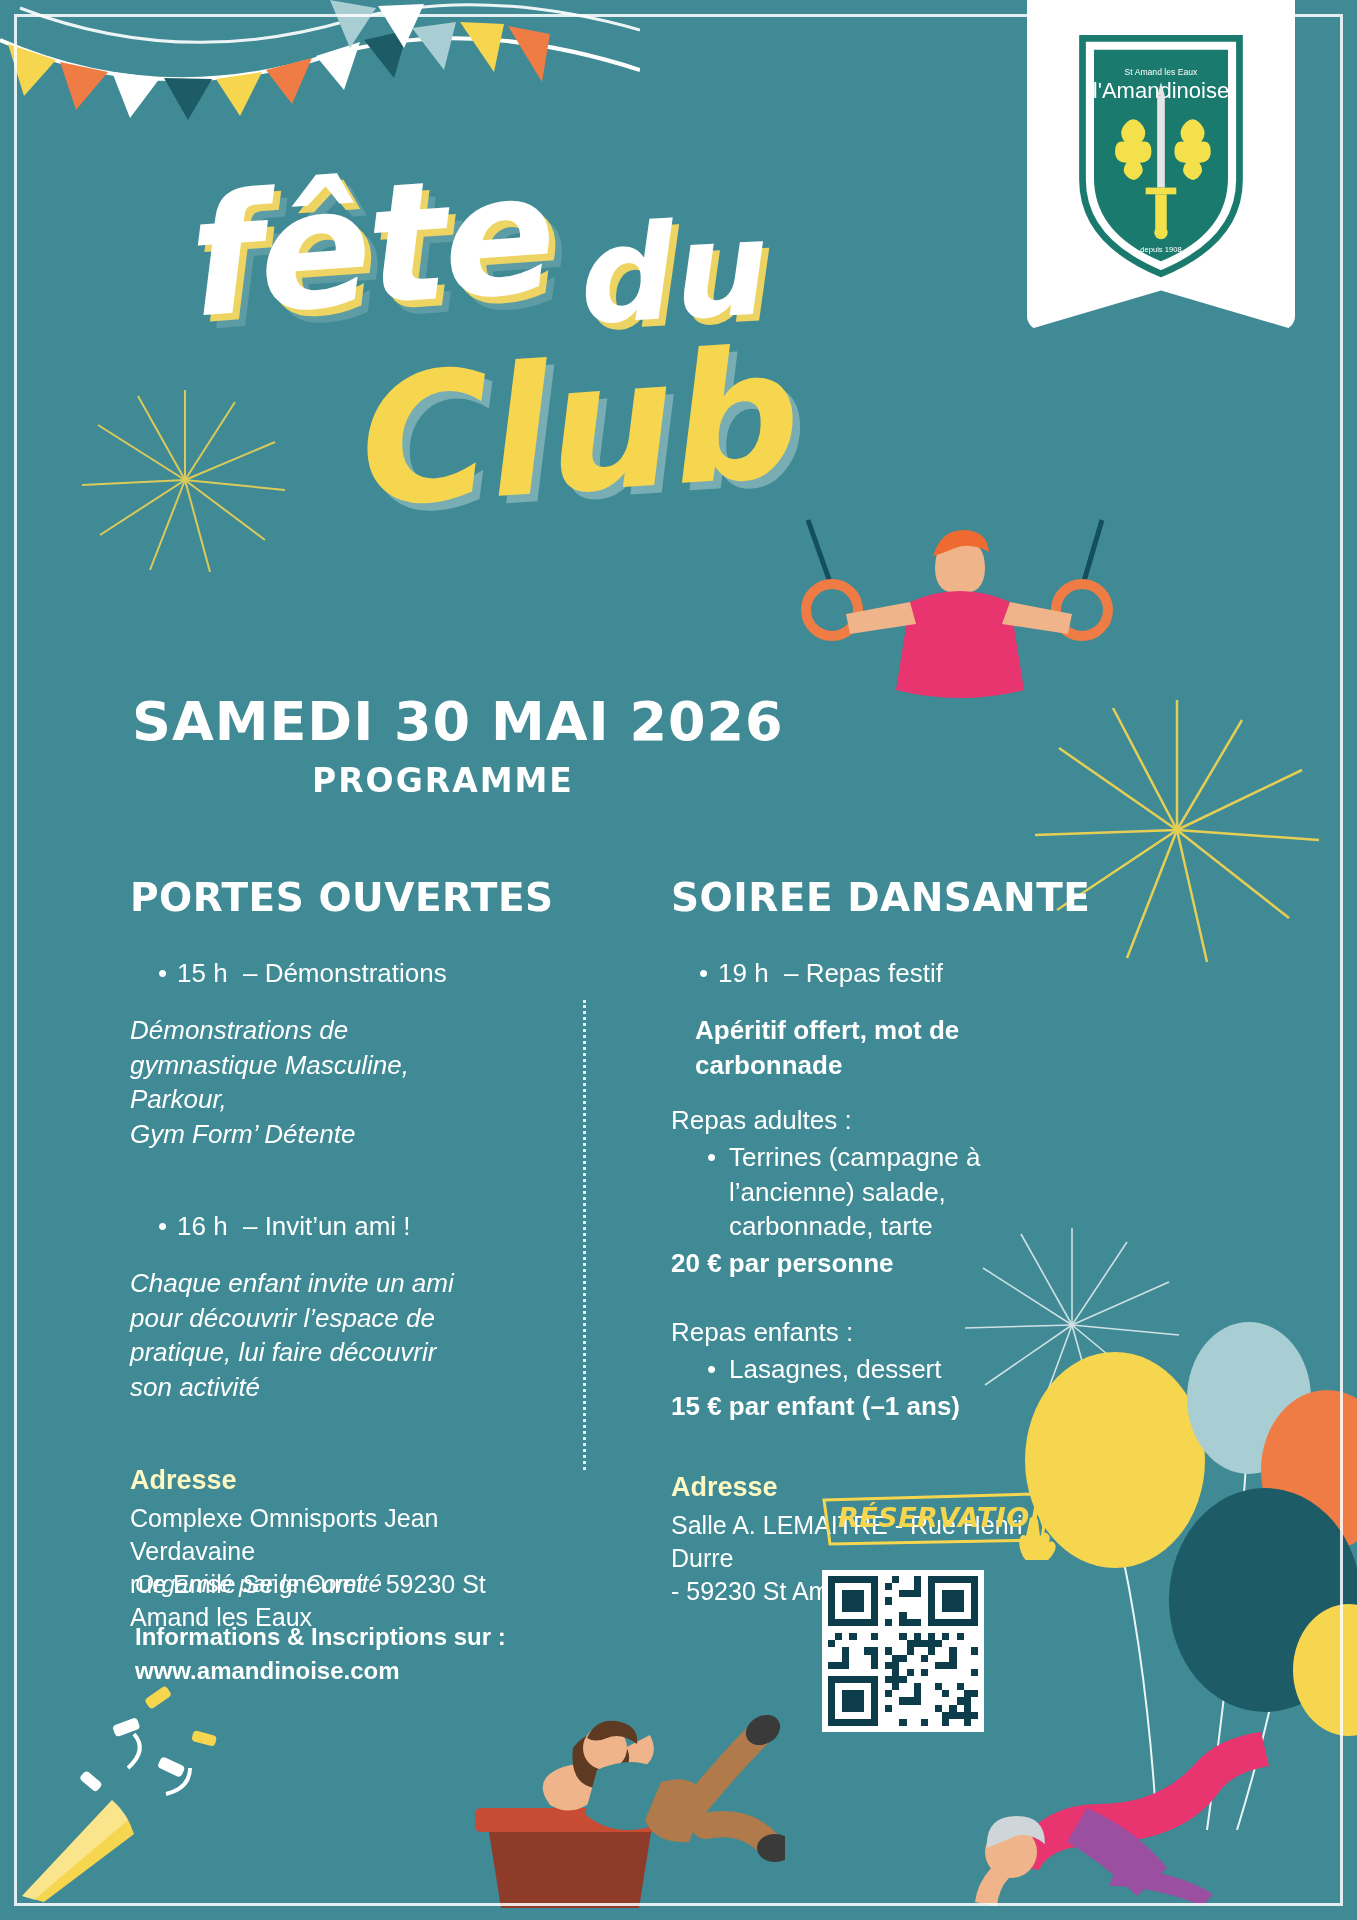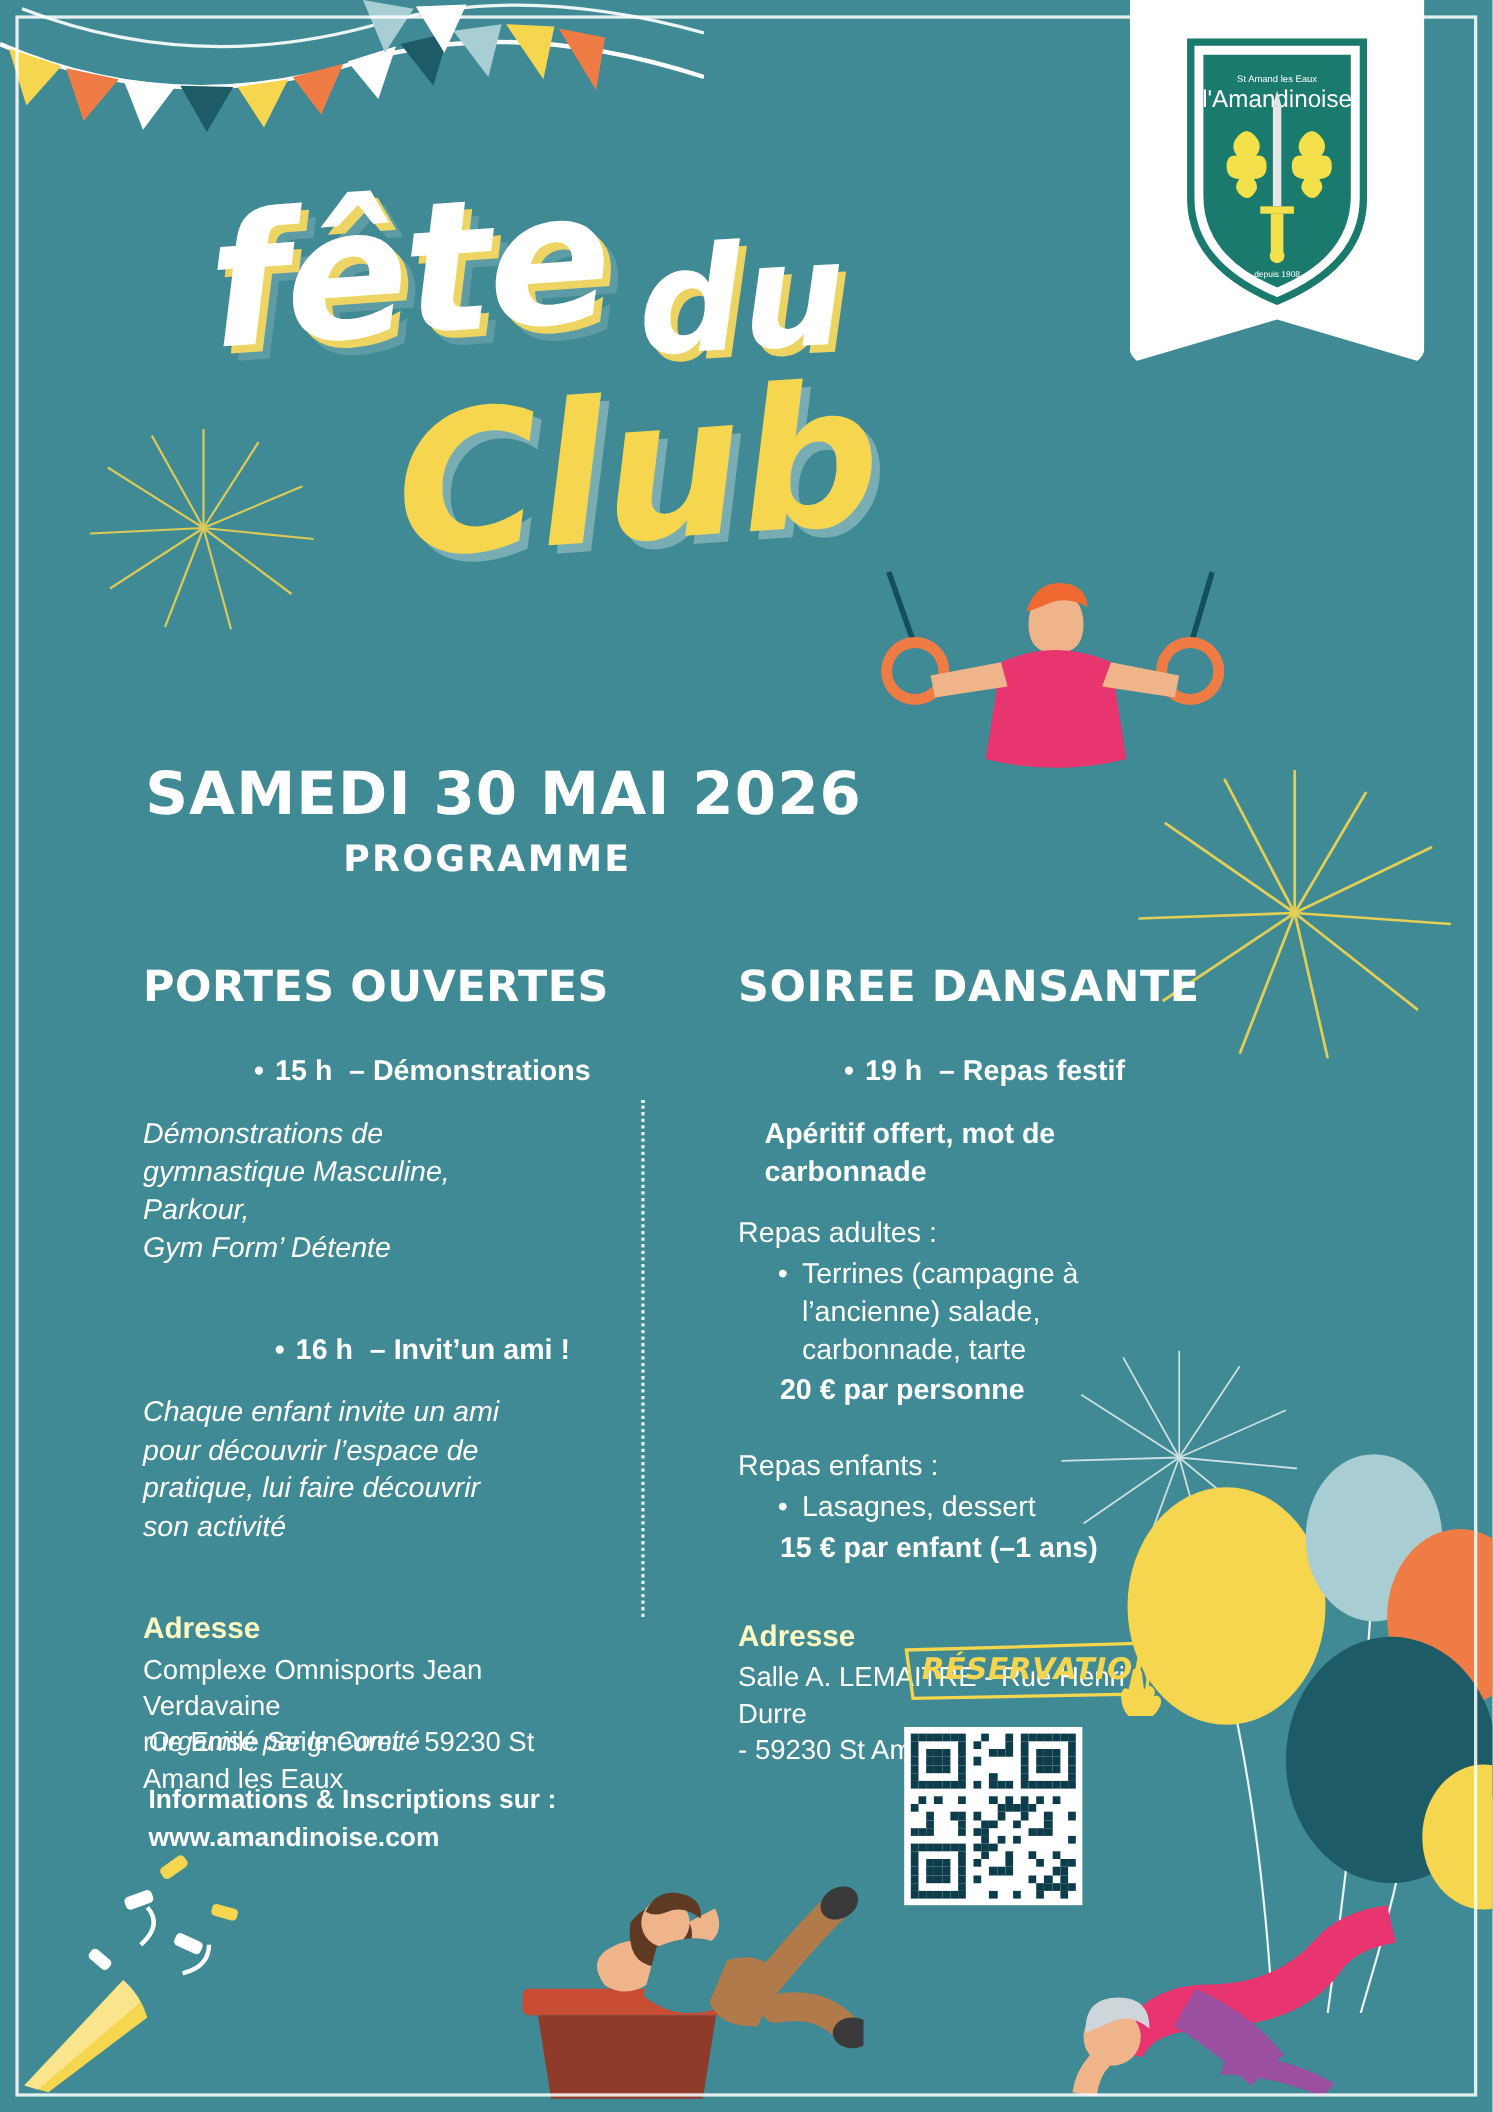--- a/index.html
+++ b/index.html
@@ -92,34 +92,33 @@
     width: 0; height: 470px;
     border-left: 3px dotted rgba(255,255,255,0.85);
     z-index: 5;
   }
   .col-title {
     font-family: "DejaVu Sans", sans-serif;
     font-size: 39px; font-weight: bold; color: #ffffff;
     letter-spacing: 0.5px; margin-bottom: 38px;
   }
   .bullet-line {
-    font-size: 26px; font-weight: bold; color: #ffffff;
+    font-size: 26px; font-weight: normal; color: #ffffff;
     margin: 0 0 24px 28px;
-    text-align: center;
   }
   .bullet-line .dot { margin-right: 10px; }
   .italic-text {
     font-size: 26px; font-style: italic; color: #ffffff;
     line-height: 1.33; margin-bottom: 26px;
   }
   .plain-text {
     font-size: 26px; color: #ffffff; line-height: 1.35;
   }
   .bold-text {
-    font-size: 26px; font-weight: bold; color: #ffffff; line-height: 1.35; margin-left: 38px;
+    font-size: 26px; font-weight: bold; color: #ffffff; line-height: 1.35;
   }
   .sub-bullets {
     margin: 2px 0 2px 36px; font-size: 26px; color: #ffffff; line-height: 1.33;
     list-style: none;
   }
   .sub-bullets li { position: relative; padding-left: 22px; }
   .sub-bullets li::before {
     content: "•"; position: absolute; left: 0; top: 0;
   }
   .gap-s { height: 20px; }

